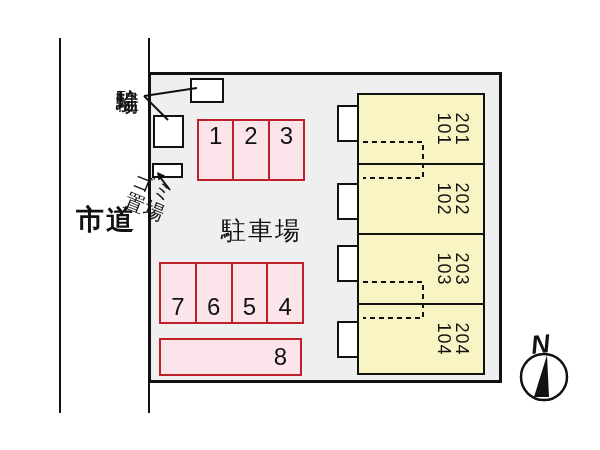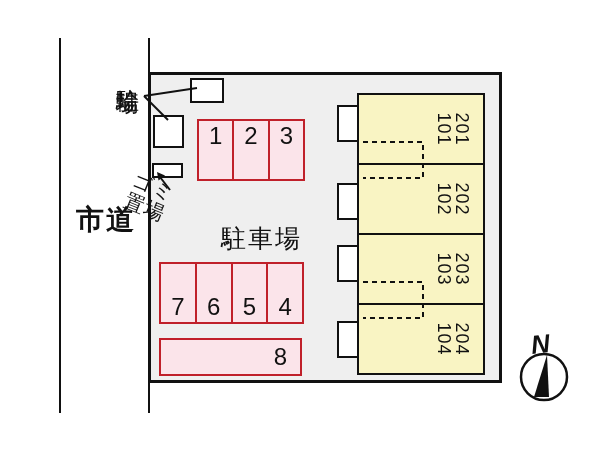--- a/index.html
+++ b/index.html
@@ -14,21 +14,21 @@
   .property{position:absolute;left:148px;top:72px;width:354px;height:311px;
             background:#efefef;border:3px solid #111;}
 
   .label{position:absolute;white-space:nowrap;}
   .road-label{left:76px;top:201px;font-size:28px;letter-spacing:2px;font-weight:bold;}
   .bike-label{left:115px;top:70px;font-size:23px;line-height:26px;
               writing-mode:vertical-rl;text-orientation:upright;letter-spacing:2px;}
   .gomi-label{left:128px;top:175px;font-size:20px;line-height:22px;
               transform:rotate(22deg);transform-origin:center;text-align:left;letter-spacing:1px;}
   .gomi-label span{display:block;}
-  .carpark-label{left:221px;top:222px;font-size:25px;letter-spacing:2px;}
+  .carpark-label{left:221px;top:214px;font-size:25px;letter-spacing:2px;}
 
   .wbox{position:absolute;background:#fff;border:2px solid #111;}
   .bike-box-1{left:190px;top:78px;width:34px;height:25px;}
   .bike-box-2{left:153px;top:115px;width:31px;height:33px;}
   .trash-box{left:152px;top:163px;width:31px;height:15px;}
 
   .pink-row{position:absolute;display:flex;background:#fbe4ea;border:2px solid #c0202a;}
   .pink-row .cell{flex:1;display:flex;justify-content:center;font-size:24px;color:#111;}
   .pink-row .cell + .cell{border-left:2px solid #c0202a;}
   .row-top{left:197px;top:119px;width:108px;height:62px;}

